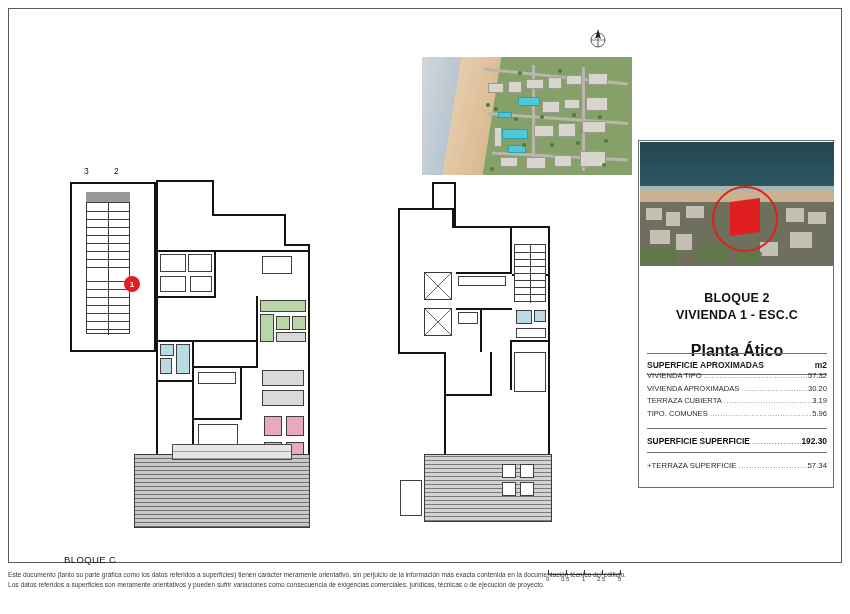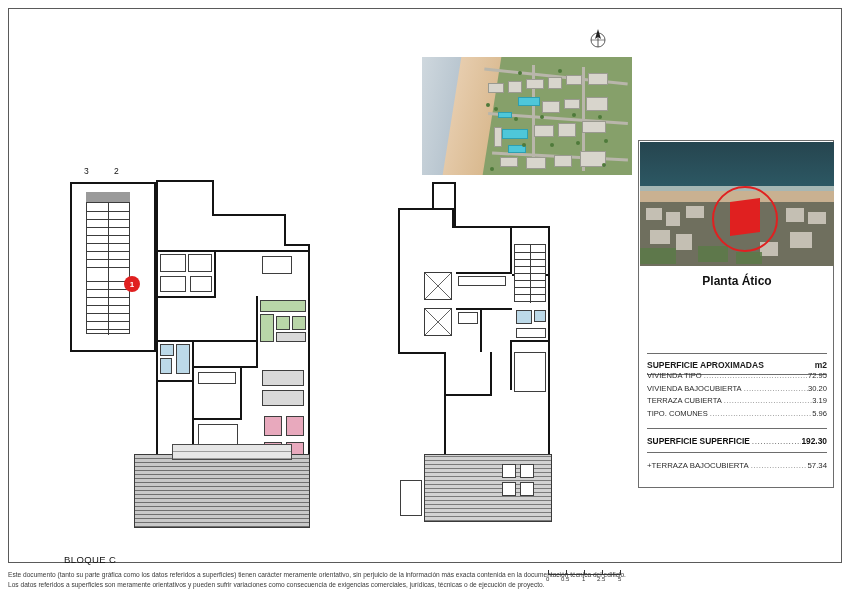--- a/index.html
+++ b/index.html
@@ -120,21 +120,21 @@
     text-align: center;
     color: #111;
   }
   .panel-title .l1 {
     font-size: 12.5px; font-weight: bold; letter-spacing: .2px; margin-top: 22px;
   }
   .panel-title .l2 {
     font-size: 12.5px; font-weight: bold; letter-spacing: .2px; margin-top: 3px;
   }
   .panel-title .l3 {
-    font-size: 12px; font-weight: bold; margin-top: 5px;
+    font-size: 16px; font-weight: bold; margin-top: 20px;
   }
 
   .hr {
     position: absolute; left: 8px; width: 180px; height: 1px; background: #6d6d6d;
   }
   .sup-head {
     position: absolute; left: 8px; width: 180px;
     font-size: 8.5px; font-weight: bold; color: #1b1b1b;
     display: flex; justify-content: space-between;
   }
@@ -463,40 +463,42 @@
       <div class="ae-blk" style="left:150px;top:90px;width:22px;height:16px;"></div>
       <div class="ae-blk" style="left:120px;top:100px;width:18px;height:14px;"></div>
       <div class="ae-grn" style="left:58px;top:104px;width:30px;height:16px;"></div>
       <div class="ae-grn" style="left:96px;top:110px;width:26px;height:12px;"></div>
       <div class="ae-grn" style="left:0px;top:106px;width:36px;height:16px;"></div>
       <div class="ae-mark"></div>
       <div class="ae-circle"></div>
     </div>
 
     <div class="panel-title">
+      <div class="l1">BLOQUE 2</div>
+      <div class="l2">VIVIENDA 1 - ESC.C</div>
       <div class="l3">Planta Ático</div>
     </div>
 
     <div class="hr" style="top:212px;"></div>
 
     <div class="sup-head" style="top:219px;">
       <span>SUPERFICIE APROXIMADAS</span>
       <span>m2</span>
     </div>
 
     <div class="hr" style="top:233px;"></div>
 
     <div class="sup-list" style="top:230px;">
       <div class="sup-row">
         <span class="lbl">VIVIENDA TIPO</span>
         <span class="dots">......................................................................</span>
-        <span class="val">72.95</span>
+        <span class="val">57.32</span>
       </div>
       <div class="sup-row">
-        <span class="lbl">VIVIENDA BAJOCUBIERTA</span>
+        <span class="lbl">VIVIENDA APROXIMADAS</span>
         <span class="dots">......................................................................</span>
         <span class="val">30.20</span>
       </div>
       <div class="sup-row">
         <span class="lbl">TERRAZA CUBIERTA</span>
         <span class="dots">......................................................................</span>
         <span class="val">3.19</span>
       </div>
       <div class="sup-row">
         <span class="lbl">TIPO. COMUNES</span>
@@ -509,21 +511,21 @@
 
     <div class="sup-total" style="top:295px;">
       <span>SUPERFICIE SUPERFICIE</span>
       <span class="dots">....................................</span>
       <span>192.30</span>
     </div>
 
     <div class="hr" style="top:311px;"></div>
 
     <div class="sup-extra" style="top:320px;">
-      <span>+TERRAZA BAJOCUBIERTA</span>
+      <span>+TERRAZA SUPERFICIE</span>
       <span class="dots">.......................................</span>
       <span>57.34</span>
     </div>
   </div>
 
   <div class="scalebar">
     <div class="sb-line"></div>
     <div class="sb-tick" style="left:0px;"></div>
     <div class="sb-tick" style="left:18px;"></div>
     <div class="sb-tick" style="left:36px;"></div>

